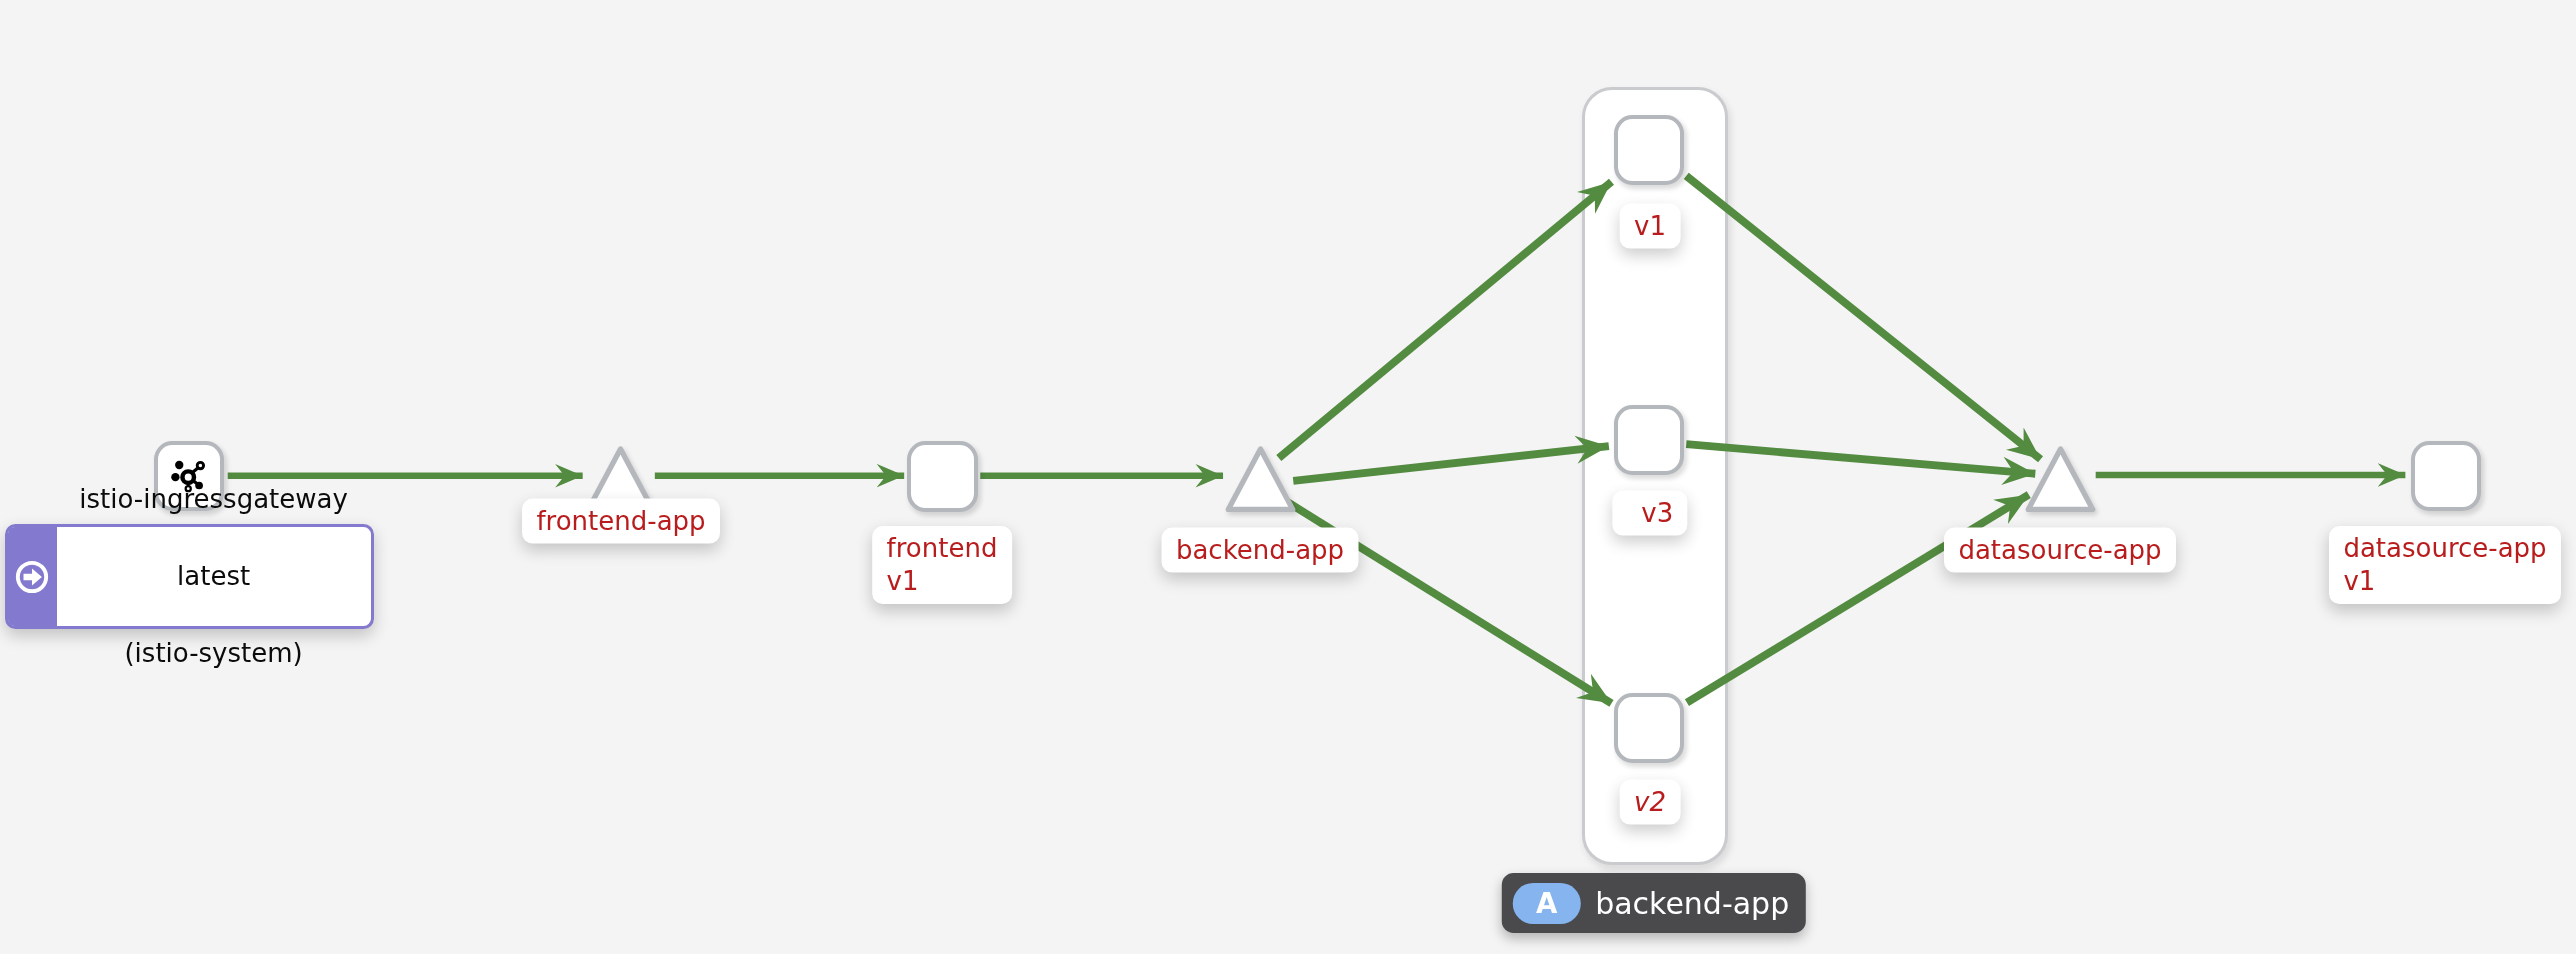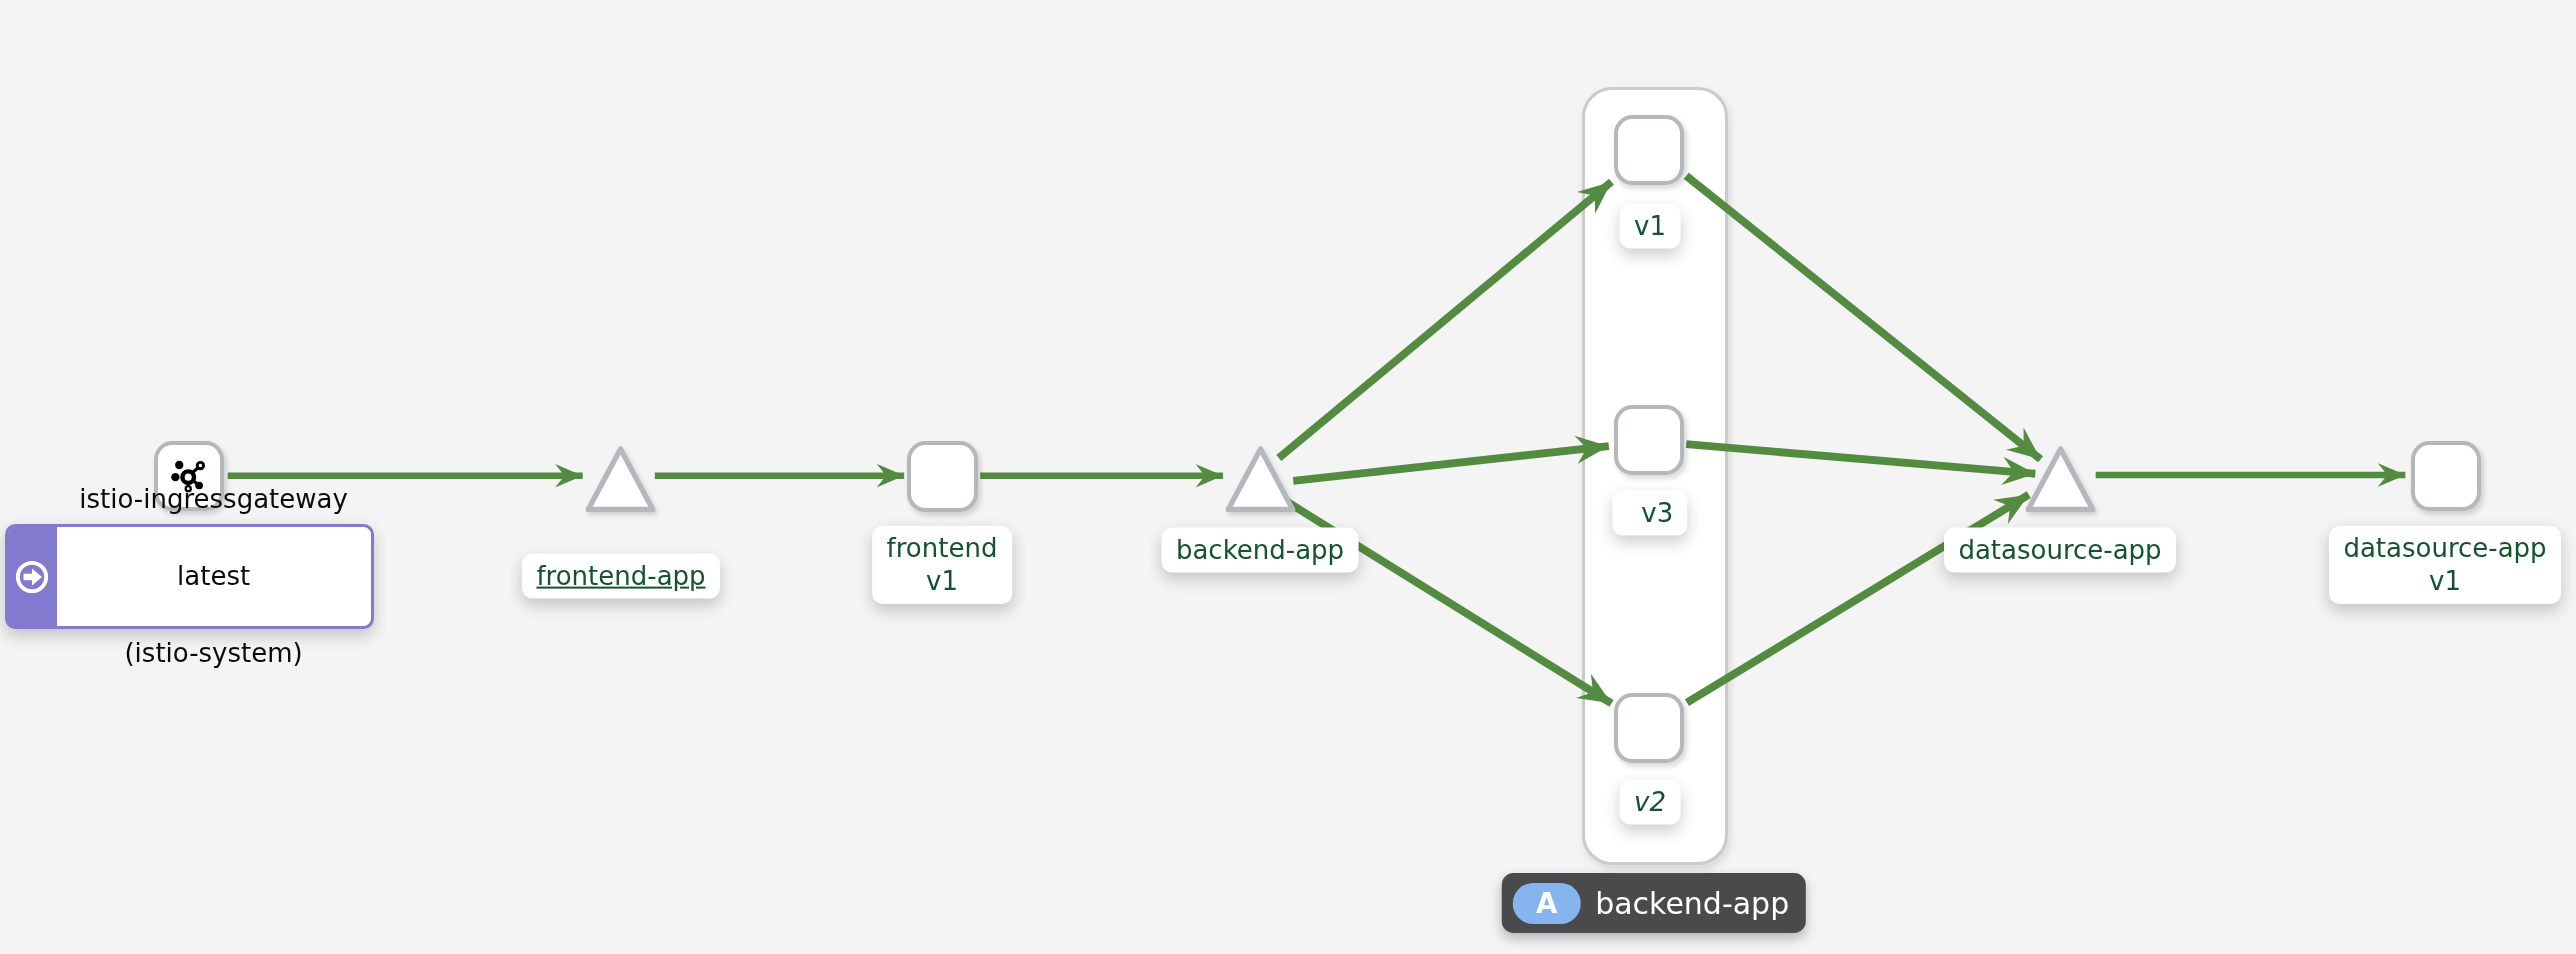--- a/index.html
+++ b/index.html
@@ -17,21 +17,21 @@
   .node-square{
     position:absolute;z-index:3;background:#ffffff;
     border:4.6px solid #b4b7bc;border-radius:18.4px;
     box-shadow:2.6px 3.9px 5.2px rgba(0,0,0,0.14);
     display:flex;align-items:center;justify-content:center;
   }
   svg.node-tri{position:absolute;z-index:3;filter:drop-shadow(2.6px 3.3px 2.6px rgba(0,0,0,0.16));}
   .nlabel{
     position:absolute;z-index:5;transform:translate(-50%,-50%);
     background:#ffffff;border-radius:10.5px;padding:5.9px 14.4px;
-    font-size:26px;line-height:33px;color:#14532d;text-align:center;
+    font-size:26px;line-height:33px;color:#b91c1c;text-align:left;
     box-shadow:0 6.6px 15.7px rgba(0,0,0,0.20);white-space:nowrap;
   }
   .ingress-label{
     position:absolute;left:4.6px;top:524px;width:369px;height:105px;z-index:5;
     display:flex;align-items:stretch;
     border:3.3px solid #8379ce;border-radius:10.5px;background:#ffffff;
     box-shadow:0 6.6px 15.7px rgba(0,0,0,0.20);box-sizing:border-box;
   }
   .ingress-strip{
     width:49px;flex:0 0 49px;background:#8379ce;
@@ -107,21 +107,21 @@
       </svg>
       <div class="node-square" style="left: 1614px; top: 115px; width: 62px; height: 62px;"></div>
       <div class="node-square" style="left: 1614px; top: 405px; width: 62px; height: 62px;"></div>
       <div class="node-square" style="left: 1614px; top: 693px; width: 62px; height: 62px;"></div>
       <svg class="node-tri" width="79" height="79" viewBox="0 0 120 120" style="left: 2021px; top: 441px;">
         <path d="M60 12 L109 104 L11 104 Z" fill="#ffffff" stroke="#b4b7bc" stroke-width="8" stroke-linejoin="round"></path>
       </svg>
       <div class="node-square" style="left: 2411px; top: 441px; width: 62px; height: 62px;"></div>
     </div>
   <div id="label-layer">
-      <div class="nlabel" style="left: 621px; top: 576px; text-decoration: underline;">
+      <div class="nlabel" style="left: 621px; top: 521px;">
         <div>frontend-app</div>
       </div>
       <div class="nlabel" style="left: 942px; top: 565px;">
         <div>frontend</div>
         <div>v1</div>
       </div>
       <div class="nlabel" style="left: 1260px; top: 550px;">
         <div>backend-app</div>
       </div>
       <div class="nlabel" style="left: 1650px; top: 226px;">

